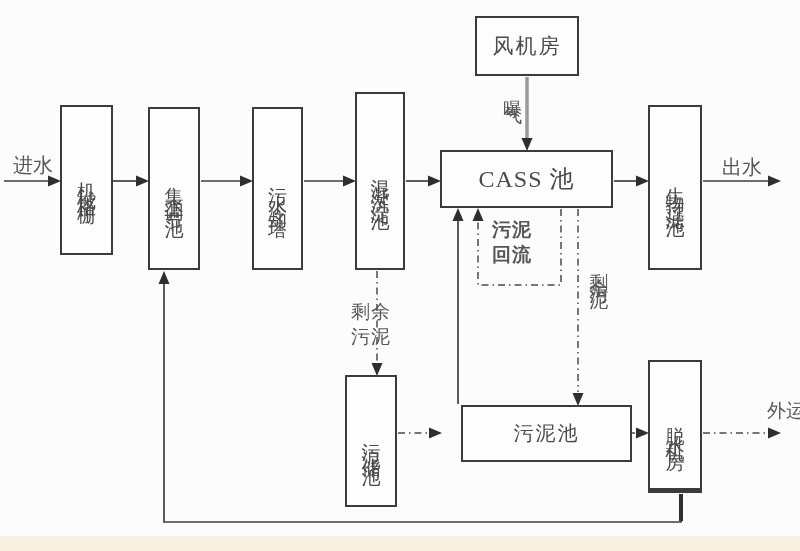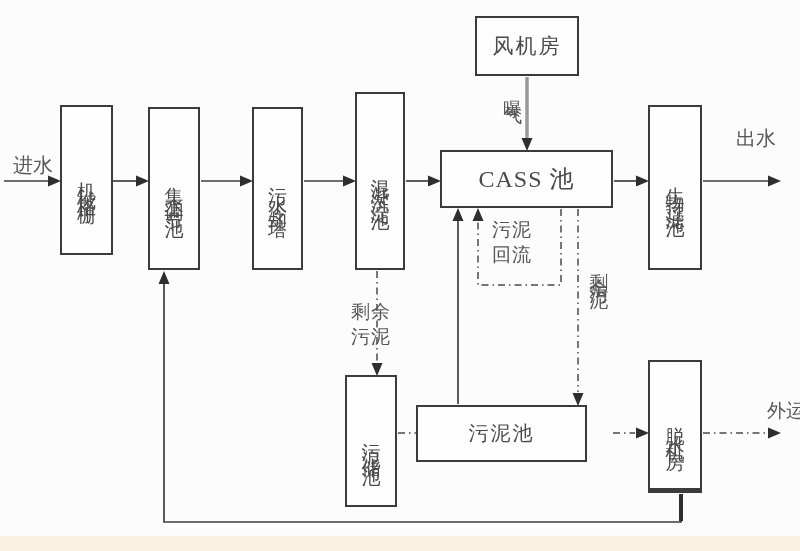--- a/index.html
+++ b/index.html
@@ -122,31 +122,31 @@
   <div class="box v" style="left:252px;top:107px;width:51px;height:163px;">污水冷却塔</div>
 
   <div class="box v" style="left:355px;top:92px;width:50px;height:178px;">混凝沉淀池</div>
 
   <div class="box h cass" style="left:440px;top:150px;width:173px;height:58px;">CASS 池</div>
 
   <div class="box v" style="left:648px;top:105px;width:54px;height:165px;">生物过滤池</div>
 
   <div class="box v" style="left:345px;top:375px;width:52px;height:132px;">污泥储池</div>
 
-  <div class="box h" style="left:416px;top:405px;width:171px;height:57px;font-size:20px;">污泥池</div>
+  <div class="box h" style="left:461px;top:405px;width:171px;height:57px;font-size:20px;">污泥池</div>
 
   <div class="box v shadow-b" style="left:648px;top:360px;width:54px;height:133px;">脱水机房</div>
 
   <div class="lbl" style="left:13px;top:152px;font-size:20px;text-align:center;">进水</div>
 
-  <div class="lbl" style="left:722px;top:125px;font-size:20px;margin-left:14px;">出水</div>
+  <div class="lbl" style="left:722px;top:154px;font-size:20px;">出水</div>
 
   <div class="lbl v" style="left:500px;top:85px;height:56px;">曝气</div>
 
-  <div class="lbl wrap" style="left:492px;top:218px;width:52px;">污泥回流</div>
+  <div class="lbl wrap" style="left:492px;top:218px;width:52px;font-weight:bold;">污泥回流</div>
 
   <div class="lbl v" style="left:586px;top:258px;height:124px;">剩余污泥</div>
 
   <div class="lbl wrap" style="left:351px;top:300px;width:48px;">剩余污泥</div>
 
 
   <div class="lbl" style="left:719px;top:399px;margin-left:48px;">外运</div>
 
   <div class="bottom-strip"></div>
 </div>

